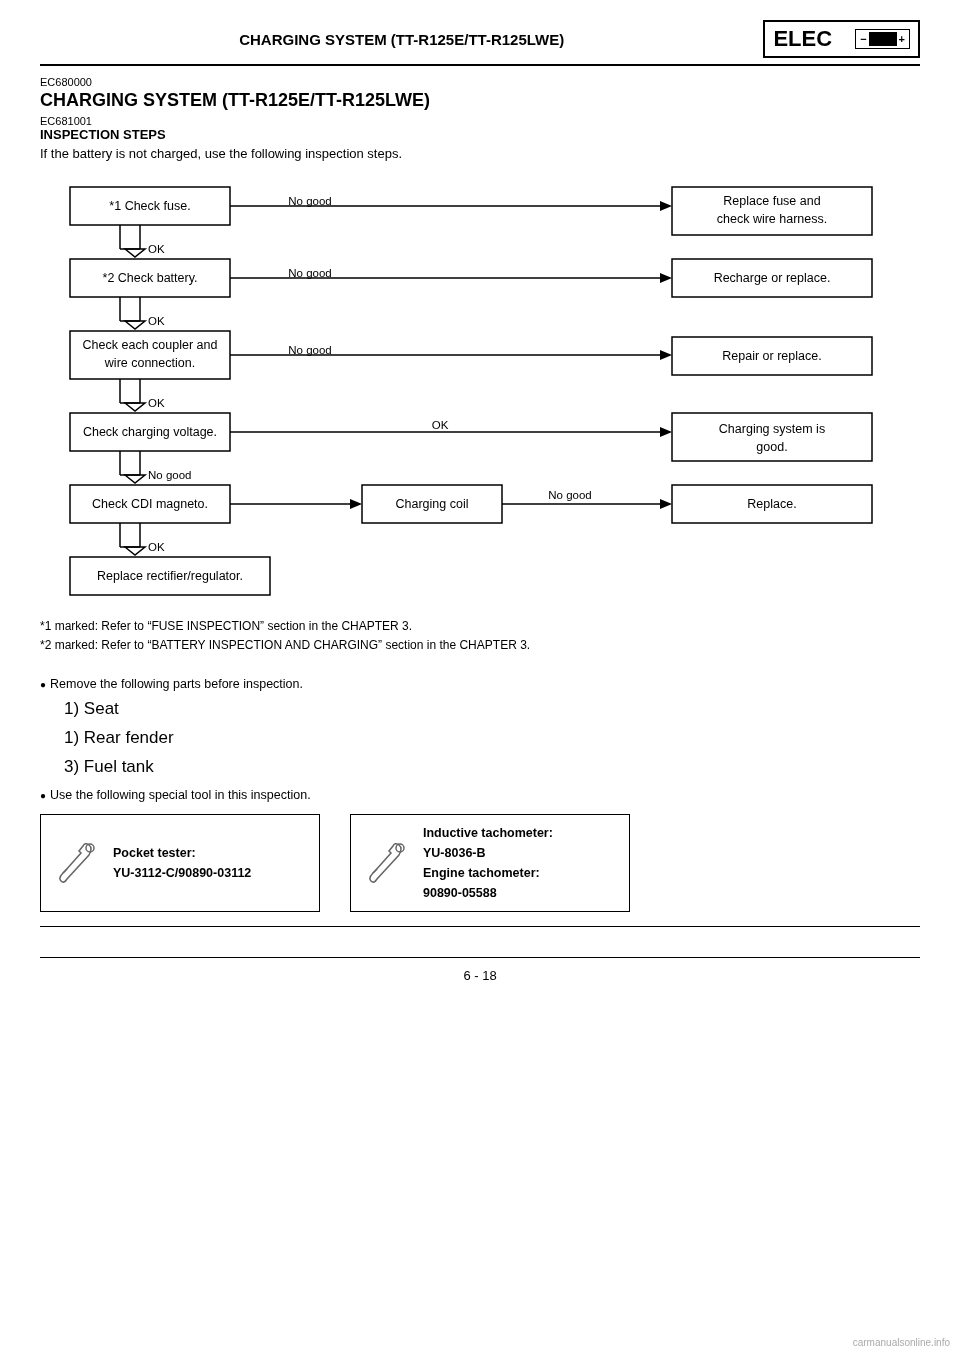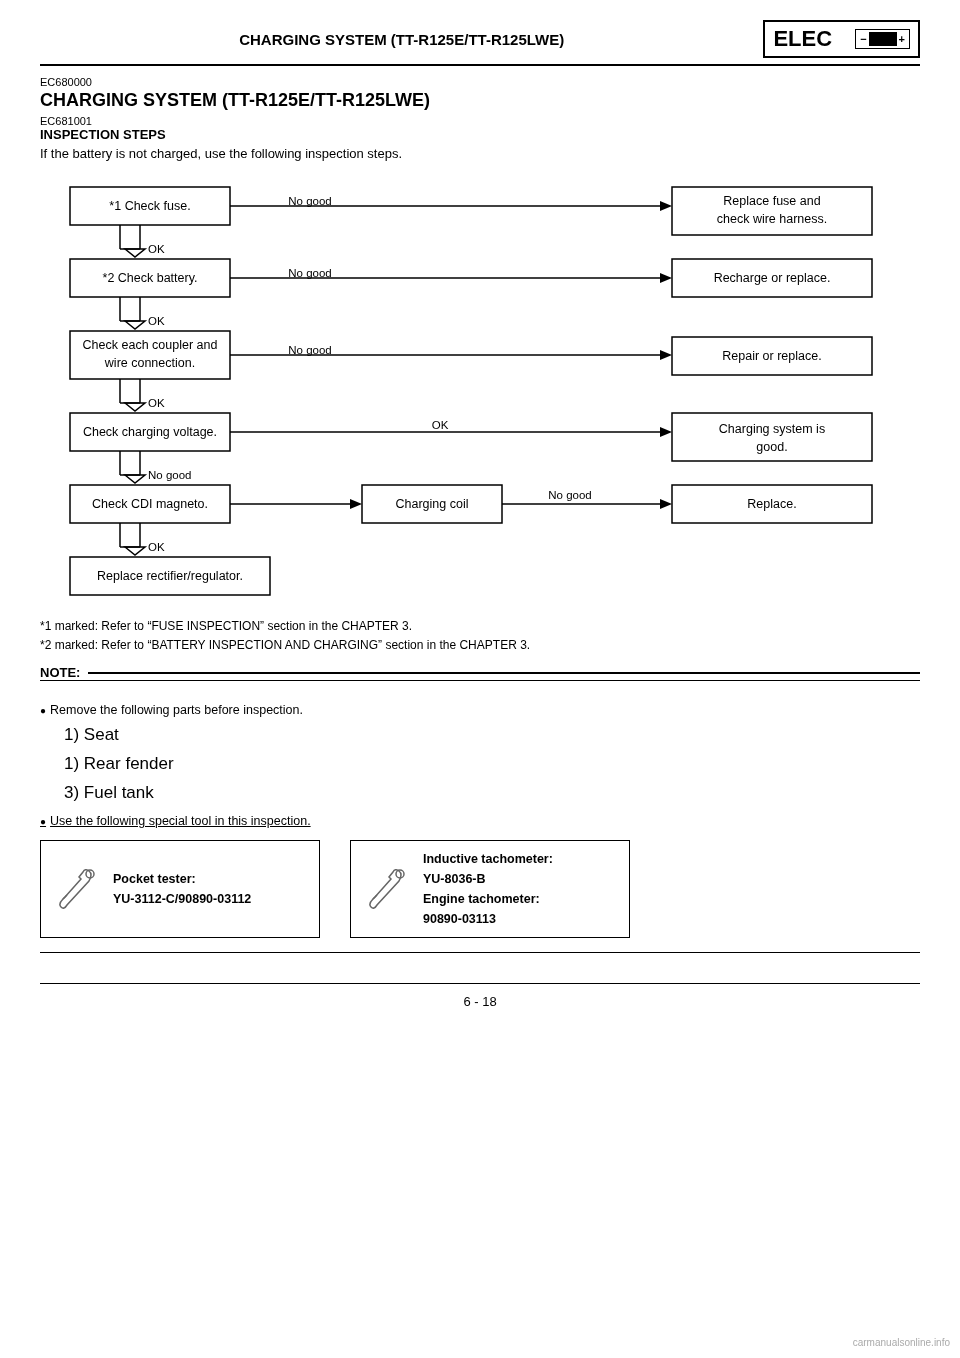--- a/index.html
+++ b/index.html
@@ -282,34 +282,30 @@
     <text x="130" y="403" text-anchor="middle" font-size="12.5" font-family="Arial">Replace rectifier/regulator.</text>
   </svg>
 </div>
 
 <div class="notes-section">
   <div class="note-refs">
     <div>*1 marked: Refer to “FUSE INSPECTION” section in the CHAPTER 3.</div>
     <div>*2 marked: Refer to “BATTERY INSPECTION AND CHARGING” section in the CHAPTER 3.</div>
   </div>
 
-  <div class="note-header">
-    <span>NOTE:</span>
-    <div class="note-header-line"></div>
-  </div>
 
   <div class="note-bullet">
     <span>Remove the following parts before inspection.</span>
   </div>
   <div class="note-list">
     <div>1)  Seat</div>
     <div>1)  Rear fender</div>
     <div>3)  Fuel tank</div>
   </div>
-  <div class="note-bullet" style="margin-top:6px;text-decoration:underline;">
+  <div class="note-bullet" style="margin-top:6px;">
     <span>Use the following special tool in this inspection.</span>
   </div>
 
   <div class="tools-row">
     <div class="tool-box">
       <div class="tool-icon">
         
         <svg viewBox="0 0 50 40" xmlns="http://www.w3.org/2000/svg">
           <path d="M10,30 Q5,35 8,38 Q11,41 14,36 L36,12 Q40,5 36,2 Q32,-1 30,3 L26,8 L28,10 L12,28 Z" fill="none" stroke="#666" stroke-width="1.5"></path>
           <circle cx="37" cy="5" r="4" fill="none" stroke="#666" stroke-width="1.5"></circle>
@@ -326,21 +322,21 @@
         <svg viewBox="0 0 50 40" xmlns="http://www.w3.org/2000/svg">
           <path d="M10,30 Q5,35 8,38 Q11,41 14,36 L36,12 Q40,5 36,2 Q32,-1 30,3 L26,8 L28,10 L12,28 Z" fill="none" stroke="#666" stroke-width="1.5"></path>
           <circle cx="37" cy="5" r="4" fill="none" stroke="#666" stroke-width="1.5"></circle>
           <line x1="10" y1="30" x2="14" y2="26" stroke="#666" stroke-width="1.5"></line>
         </svg>
       </div>
       <div class="tool-text">
         <span style="white-space:pre-line">Inductive tachometer:
    YU-8036-B
 Engine tachometer:
-   90890-03113</span>
+   90890-05588</span>
       </div>
     </div>
   </div>
 
   <hr class="bottom-rule">
 </div>
 
 <div class="page-footer">
   <span>6 - 18</span>
   <div style="position:fixed; bottom:10px; right:10px; font-size:10px; color:#aaa;">carmanualsonline.info</div>

